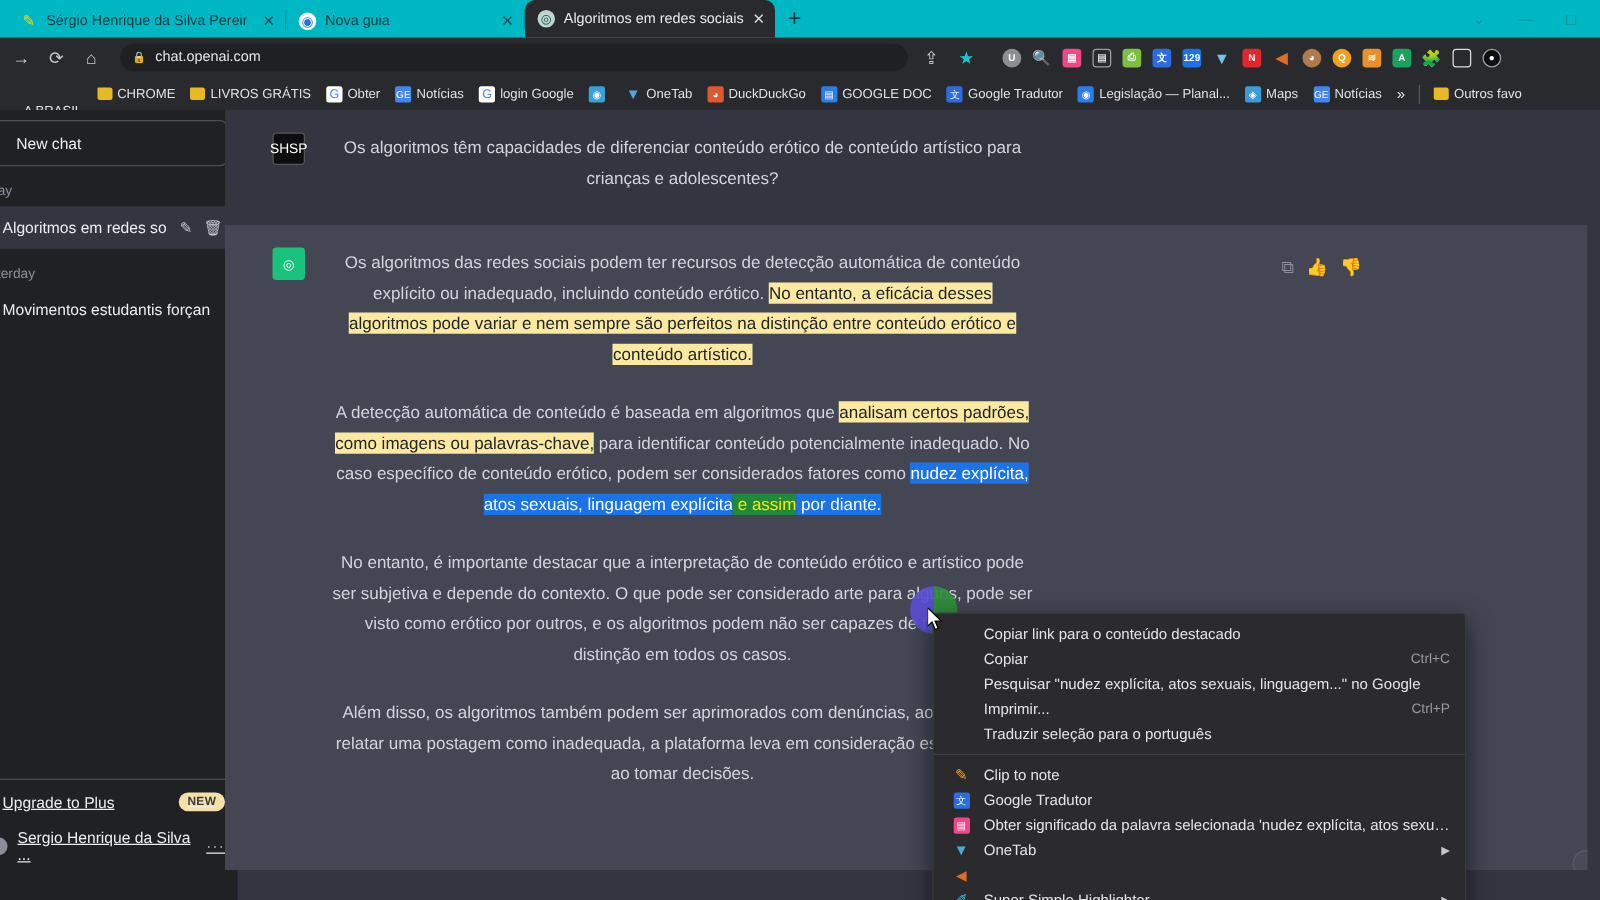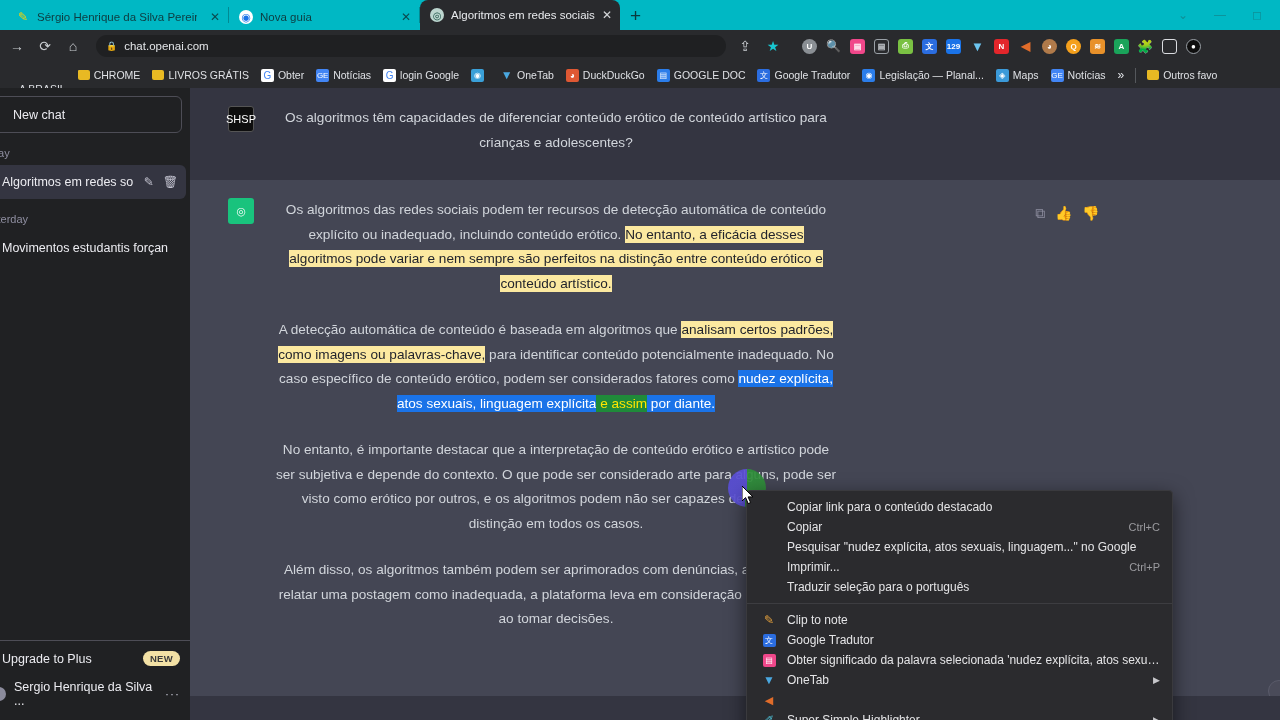--- a/index.html
+++ b/index.html
@@ -87,34 +87,34 @@
   }
   .sb-section { color: #8e8ea0; font-size: 11px; padding: 14px 0 6px 0; margin-left: -8px; }
   .sb-item {
     height: 34px; display: flex; align-items: center; gap: 6px;
     padding: 0 8px 0 10px; margin: 0 4px 0 -8px; border-radius: 6px;
     font-size: 12.5px; white-space: nowrap; overflow: hidden;
   }
   .sb-item.active { background: #343541; }
   .sb-item .lbl { flex: 1; overflow: hidden; }
   .sb-item .acts { display: flex; gap: 9px; color: #c5c5d2; font-size: 12px; }
-  .sb-bottom { margin-top: auto; padding-bottom: 8px; }
+  .sb-bottom { margin-top: auto; padding-bottom: 25px; text-decoration: underline; }
   .sb-bottom .row {
     height: 36px; display: flex; align-items: center; gap: 8px;
     padding: 0 10px 0 10px; margin-left: -8px; font-size: 12.5px;
   }
   .sb-bottom .row.divided { border-top: 1px solid #4d4d56; }
   .badge-new {
     background: #f3e1a5; color: #3b3b3b; font-size: 9.5px; font-weight: bold;
     padding: 2px 7px; border-radius: 9px; letter-spacing: .3px;
   }
   .avatar-mini { width: 14px; height: 14px; border-radius: 50%; background: #8b8b9c; flex: none; margin-left: -10px;}
   .dots { margin-left: auto; color: #c5c5d2; letter-spacing: 1px; font-size: 12px; }
 
-  .chat { position: absolute; left: 190px; top: 0; width: 1090px; height: 608px; overflow: hidden; }
+  .chat { position: absolute; left: 180px; top: 0; width: 1090px; height: 608px; overflow: hidden; }
 
   .msg { display: flex; padding: 18px 0; position: relative; }
   .msg-user { background: #343541; }
   .msg-bot { background: #444654; }
   .msg .av {
     width: 26px; height: 26px; border-radius: 3px; flex: none;
     margin-left: 38px; display: flex; align-items: center; justify-content: center;
     font-size: 11px; color: #fff;
   }
   .av-user { background: #0e0e0e; border-radius: 50%; border: 1px solid #555; font-size: 6px; text-align:center; line-height:1;}

